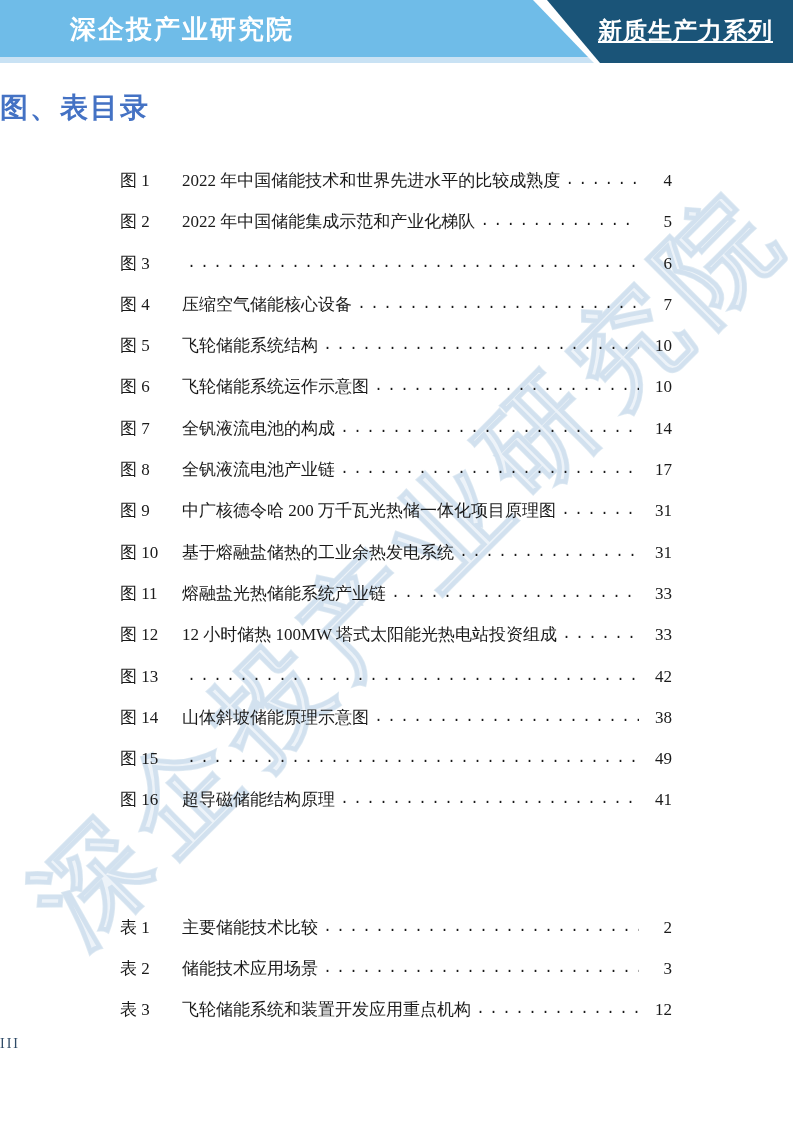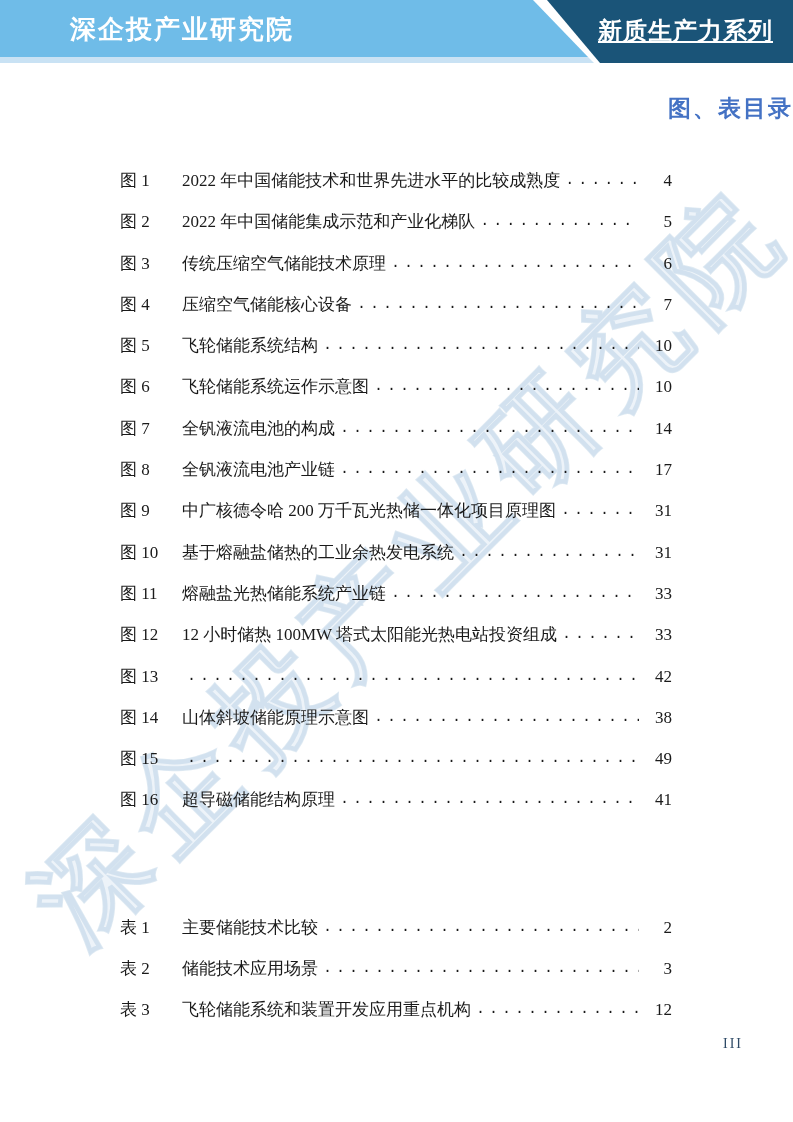--- a/index.html
+++ b/index.html
@@ -35,40 +35,40 @@
   .watermark{
     position:absolute;left:-90px;top:500px;width:980px;text-align:center;
     font-size:112px;font-weight:bold;letter-spacing:14px;white-space:nowrap;
     color:rgba(166,196,224,0.20);
     -webkit-text-stroke:1.5px rgba(150,185,215,0.30);
     transform:rotate(-45deg);transform-origin:50% 50%;
     pointer-events:none;user-select:none;
   }
   
   .toc-title{
-    margin-top:30px;text-align:right;color:#4472c4;font-weight:bold;
-    font-size:23px;line-height:30px;
+    margin-top:30px;text-align:left;color:#4472c4;font-weight:bold;
+    font-size:28px;line-height:30px;
     font-family:"Liberation Sans","DejaVu Sans",sans-serif;letter-spacing:2px;
   }
   .toc{margin:37px 121px 0 120px;position:relative;}
   .toc-row{
     display:flex;align-items:flex-end;height:41.3px;line-height:41.3px;
     font-size:17px;color:#1a1a1a;white-space:nowrap;
   }
   .lbl{flex:0 0 62px;}
   .ttl{flex:0 0 auto;}
   .dots{
     flex:1 1 auto;overflow:hidden;letter-spacing:4px;padding-left:5px;
     font-family:"Liberation Mono","DejaVu Sans Mono",monospace;font-size:15px;
   }
   .pg{flex:0 0 auto;min-width:26px;text-align:right;padding-left:7px;}
   .tables-list{margin-top:86px;}
   
   .footer{
-    position:absolute;top:1036px;left:0;width:743px;text-align:right;
+    position:absolute;top:1036px;left:0;width:743px;text-align:left;
     font-size:14px;letter-spacing:2px;color:#2e4a66;
   }
 </style>
 </head>
 <body>
 
 <div class="header">
   <div class="band"></div>
   <div class="strip"></div>
   <div class="ribbon"></div>
@@ -89,21 +89,20 @@
         <span class="pg">4</span>
     </div>
     <div class="toc-row">
       <span class="lbl">图 2</span>
         <span class="ttl">2022 年中国储能集成示范和产业化梯队</span>
         <span class="dots">..........................................................................................</span>
         <span class="pg">5</span>
     </div>
     <div class="toc-row">
       <span class="lbl">图 3</span>
-        <span class="ttl">传统压缩空气储能技术原理</span>
         <span class="dots">..........................................................................................</span>
         <span class="pg">6</span>
     </div>
     <div class="toc-row">
       <span class="lbl">图 4</span>
         <span class="ttl">压缩空气储能核心设备</span>
         <span class="dots">..........................................................................................</span>
         <span class="pg">7</span>
     </div>
     <div class="toc-row">

